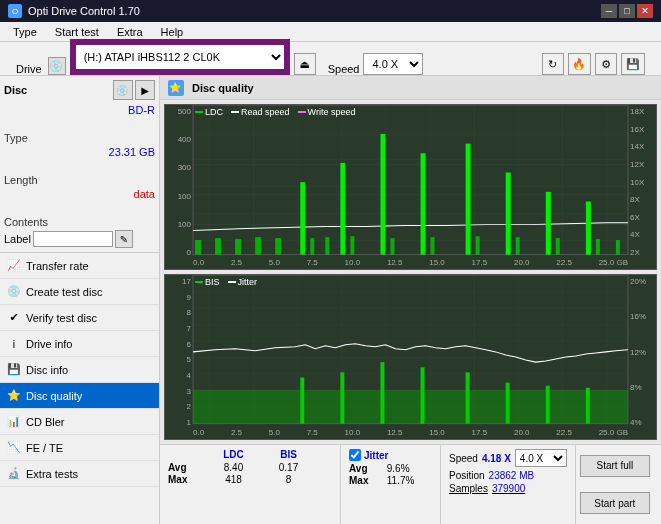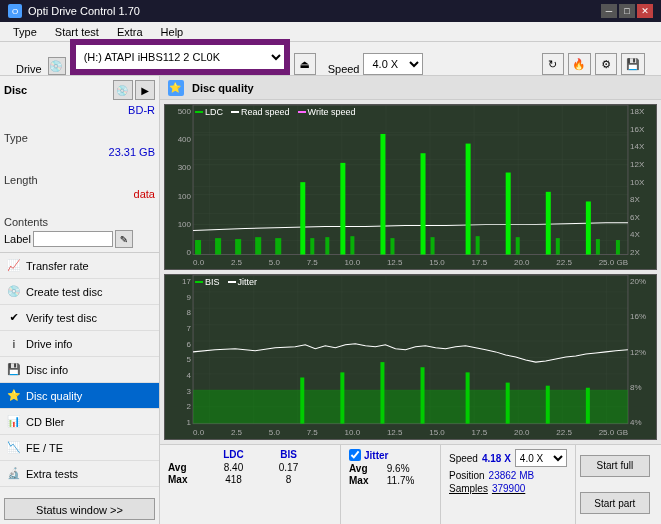--- a/index.html
+++ b/index.html
@@ -383,21 +383,20 @@
           <span class="nav-icon">📉</span>
           <span>FE / TE</span>
         </div>
         <div class="nav-item">
           <span class="nav-icon">🔬</span>
           <span>Extra tests</span>
         </div>
       </div>
 
     <div style="flex:1;"></div>
-    <button class="status-btn">Status window &gt;&gt;</button>
   </div>
 
   <div class="right-panel">
 
     <div class="chart-header">
       <div class="chart-icon" style="font-size:10px;">⭐</div>
       <span class="chart-title">Disc quality</span>
     </div>
 
     <div class="charts-container">

